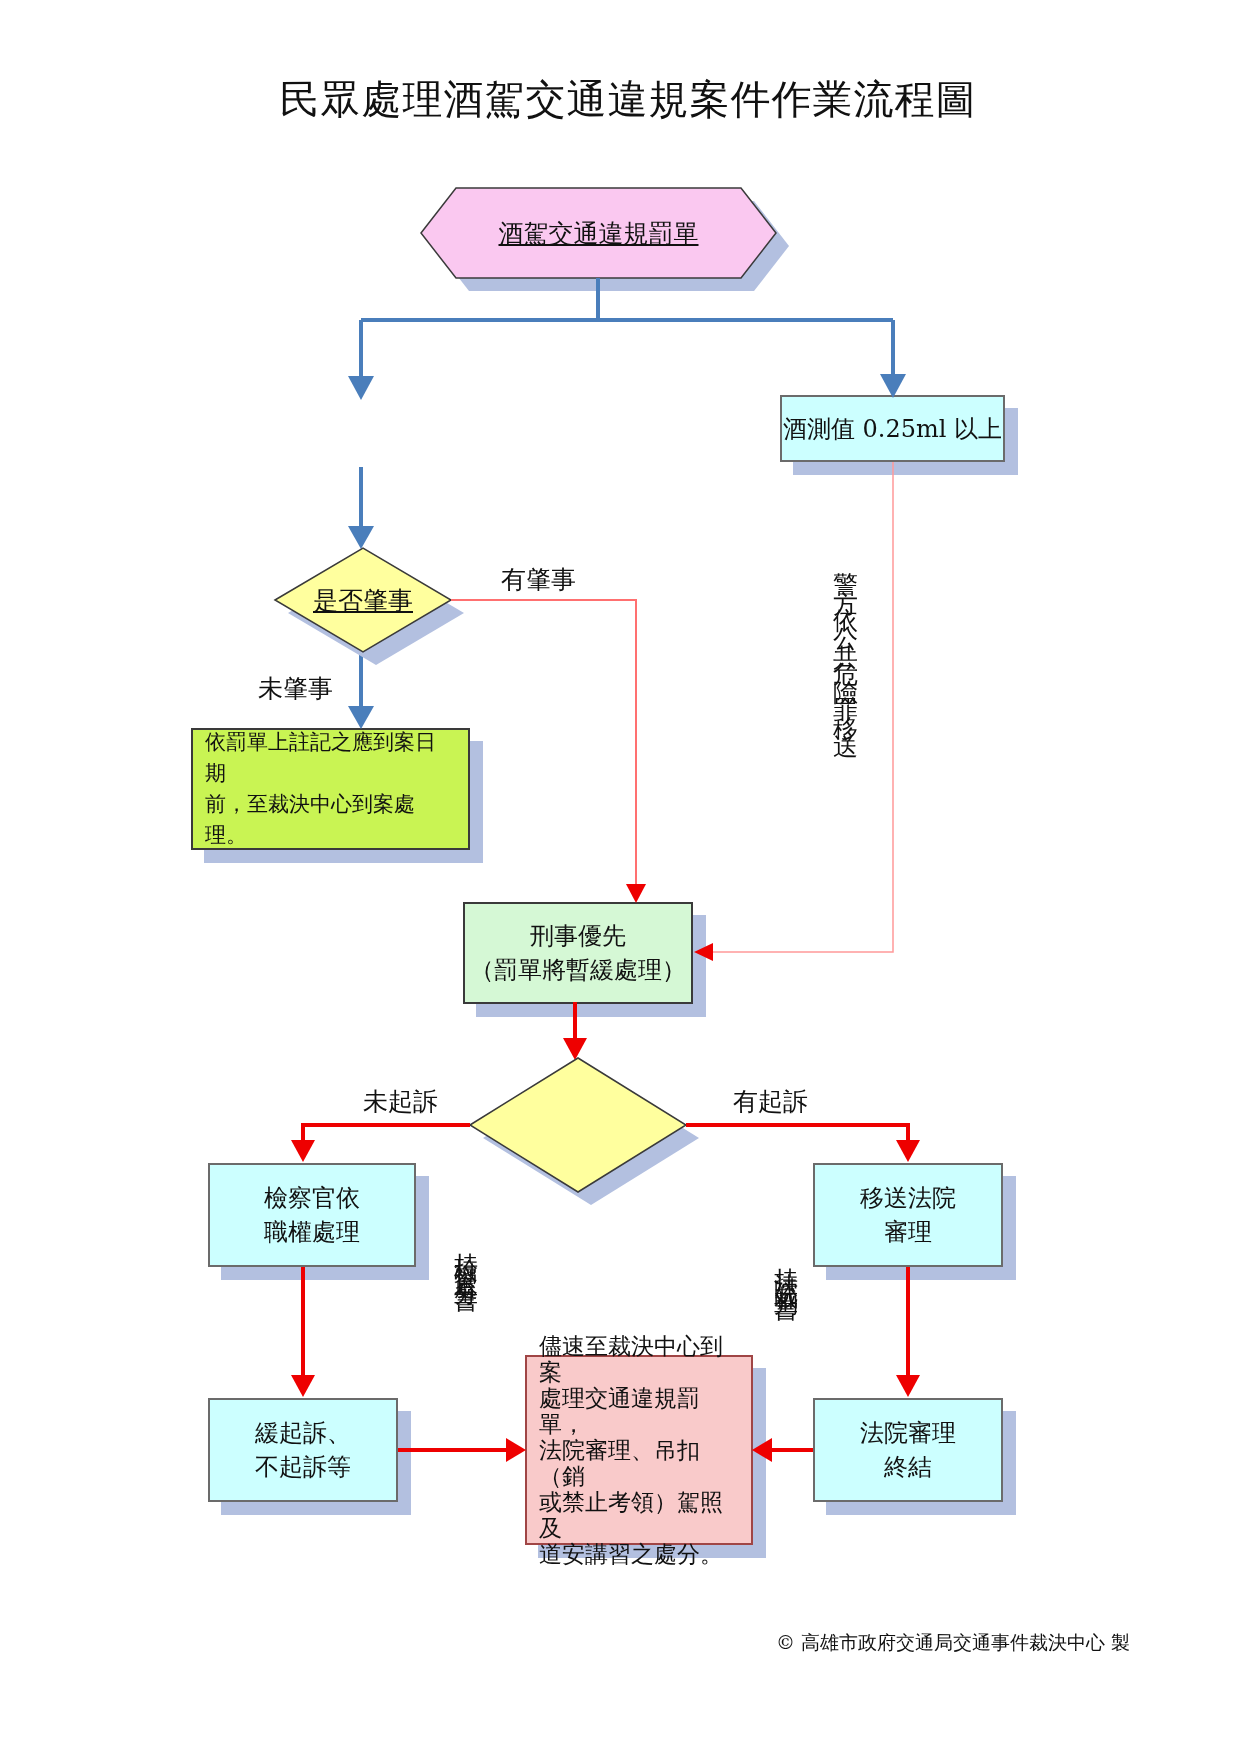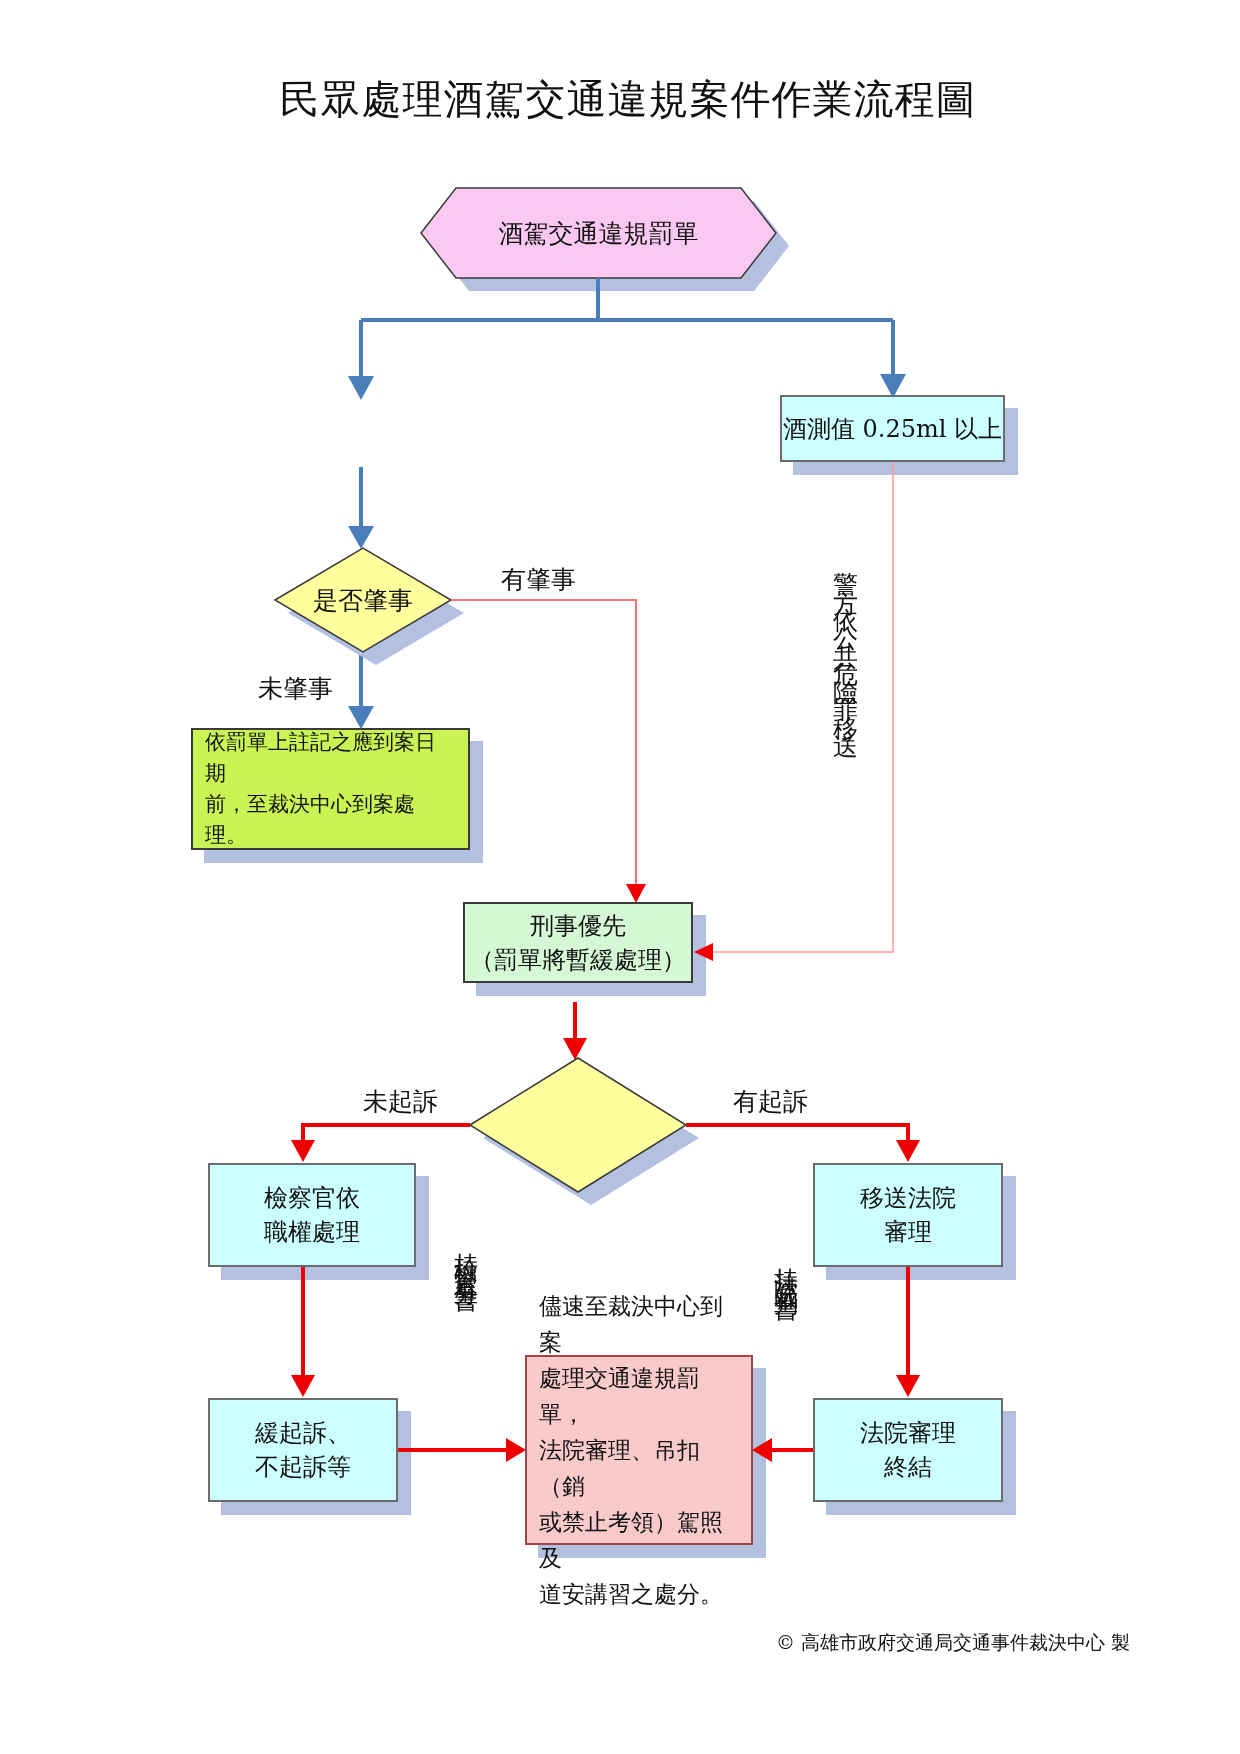--- a/index.html
+++ b/index.html
@@ -9,23 +9,23 @@
            font-size:40px; letter-spacing:1px; }
   .layer { position:absolute; left:0; top:0; }
   .box { position:absolute; box-sizing:border-box; display:flex; flex-direction:column;
          justify-content:center; align-items:center; text-align:center;
          box-shadow:13px 13px 0 #b3c0e0; font-size:24px; line-height:34px; }
   .box.cyan  { background:#ccffff; border:2px solid #6b6b6b; }
   .box.green { background:#c9f453; border:2px solid #3a3a3a; align-items:flex-start;
                text-align:left; padding:0 12px; font-size:21px; line-height:31px; }
   .box.lightgreen { background:#d5f8d5; border:2px solid #3a3a3a; }
   .box.pink  { background:#f9caca; border:2px solid #a04545; align-items:flex-start;
-               text-align:left; padding:0 12px; font-size:23px; line-height:36px; }
+               text-align:left; padding:0 12px; font-size:23px; line-height:26px; }
   .overlay { position:absolute; display:flex; align-items:center; justify-content:center;
-             font-size:25px; pointer-events:none; }
+             font-size:25px; pointer-events:none;text-decoration:underline; }
   .edge-label { position:absolute; font-size:25px; white-space:nowrap; }
   .vtext { position:absolute; writing-mode:vertical-rl; text-orientation:upright;
            font-size:25px; }
   .footer { position:absolute; left:768px; top:1630px; font-size:19px; white-space:nowrap; }
 </style>
 </head>
 <body>
 
 <div class="page">
 
@@ -34,21 +34,21 @@
 
   <div class="box cyan" style="left:772px;top:395px;width:225px;height:67px">
     <div>酒測值 0.25ml 以上</div>
   </div>
 
   <div class="box green" style="left:183px;top:728px;width:279px;height:122px">
     <div>依罰單上註記之應到案日期</div>
     <div>前，至裁決中心到案處理。</div>
   </div>
 
-  <div class="box lightgreen" style="left:455px;top:902px;width:230px;height:81px">
+  <div class="box lightgreen" style="left:455px;top:902px;width:230px;height:102px">
     <div>刑事優先</div>
     <div>（罰單將暫緩處理）</div>
   </div>
 
   <div class="box cyan" style="left:200px;top:1163px;width:208px;height:104px">
     <div>檢察官依</div>
     <div>職權處理</div>
   </div>
 
   <div class="box cyan" style="left:805px;top:1163px;width:190px;height:104px">

